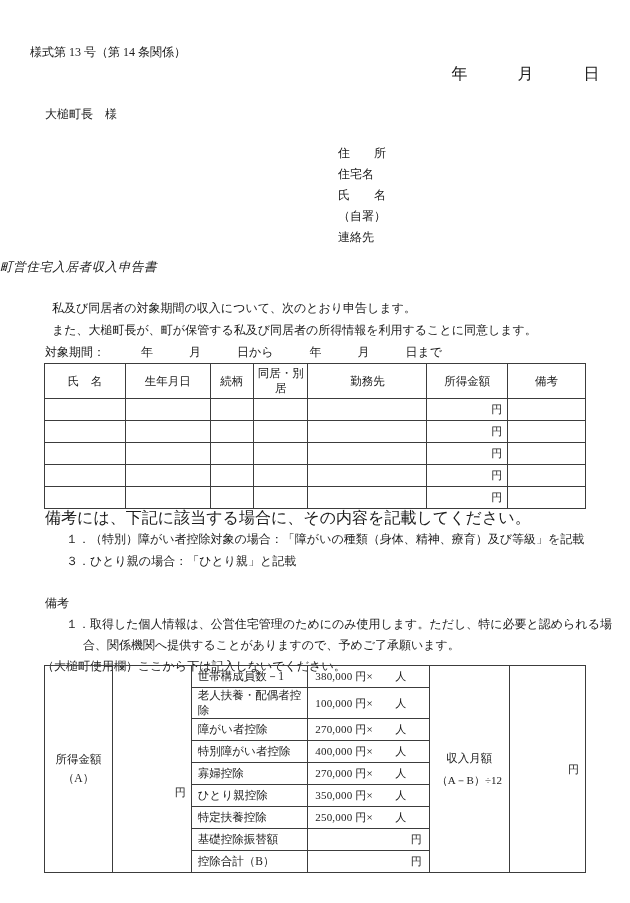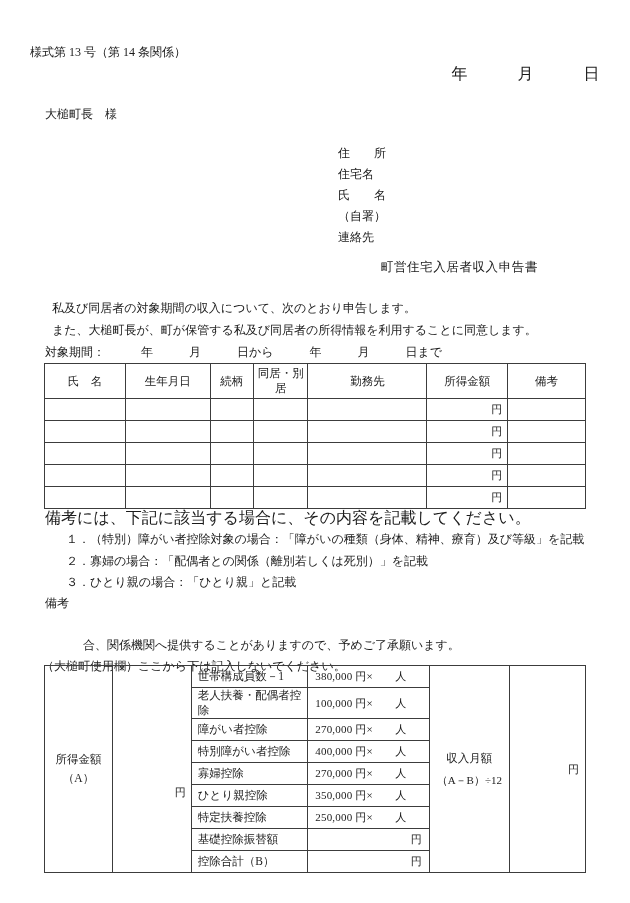--- a/index.html
+++ b/index.html
@@ -27,21 +27,21 @@
   
   .abs { position: absolute; white-space: pre; }
 
   .form-no      { left: 30px;  top: 44px;  font-size: 12px; }
   .date-line    { left: 0;     top: 64px;  width: 600px; text-align: right; font-size: 16px; letter-spacing: 0.5px; }
   .addressee    { left: 45px;  top: 106px; font-size: 12px; }
 
   .applicant-block { position: absolute; left: 338px; top: 143px; font-size: 12px; line-height: 21px; }
   .applicant-block div { white-space: pre; }
 
-  .doc-title { left: 0; top: 259px; width: 538px; text-align: right; font-size: 12.5px; letter-spacing: 0.6px; }
+  .doc-title { left: 0; top: 259px; width: 538px; text-align: left; font-size: 12.5px; letter-spacing: 0.6px; font-style: italic; }
 
   .intro1 { left: 52px; top: 300px; font-size: 12px; }
   .intro2 { left: 52px; top: 322px; font-size: 12px; }
   .period { left: 45px; top: 344px; font-size: 12px; }
 
   
   table.grid {
     position: absolute;
     border-collapse: collapse;
     font-size: 11.5px;
@@ -200,25 +200,25 @@
         <td class="datacell"></td>
         <td class="datacell yen">円</td>
         <td class="datacell"></td>
       </tr>
     </tbody>
   </table>
 
   <div class="abs note-head">備考には、下記に該当する場合に、その内容を記載してください。</div>
   <div class="note-list">
     <div>１．（特別）障がい者控除対象の場合：「障がいの種類（身体、精神、療育）及び等級」を記載</div>
-    <div>２．寡婦の場合：「配偶者との関係（離別若しくは死別）」を記載</div>
     <div>３．ひとり親の場合：「ひとり親」と記載</div>
   </div>
 
   <div class="abs bikou-head">備考</div>
+  <div class="abs bikou-1">１．取得した個人情報は、公営住宅管理のためにのみ使用します。ただし、特に必要と認められる場</div>
   <div class="abs bikou-1b">合、関係機関へ提供することがありますので、予めご了承願います。</div>
   <div class="abs office-use">（大槌町使用欄）ここから下は記入しないでください。</div>
 
   <table class="grid" id="calc-table">
     <tbody>
       <tr>
         <td class="label-a" rowspan="9">
           <span>所得金額</span><br>
           <span>（A）</span>
         </td>

